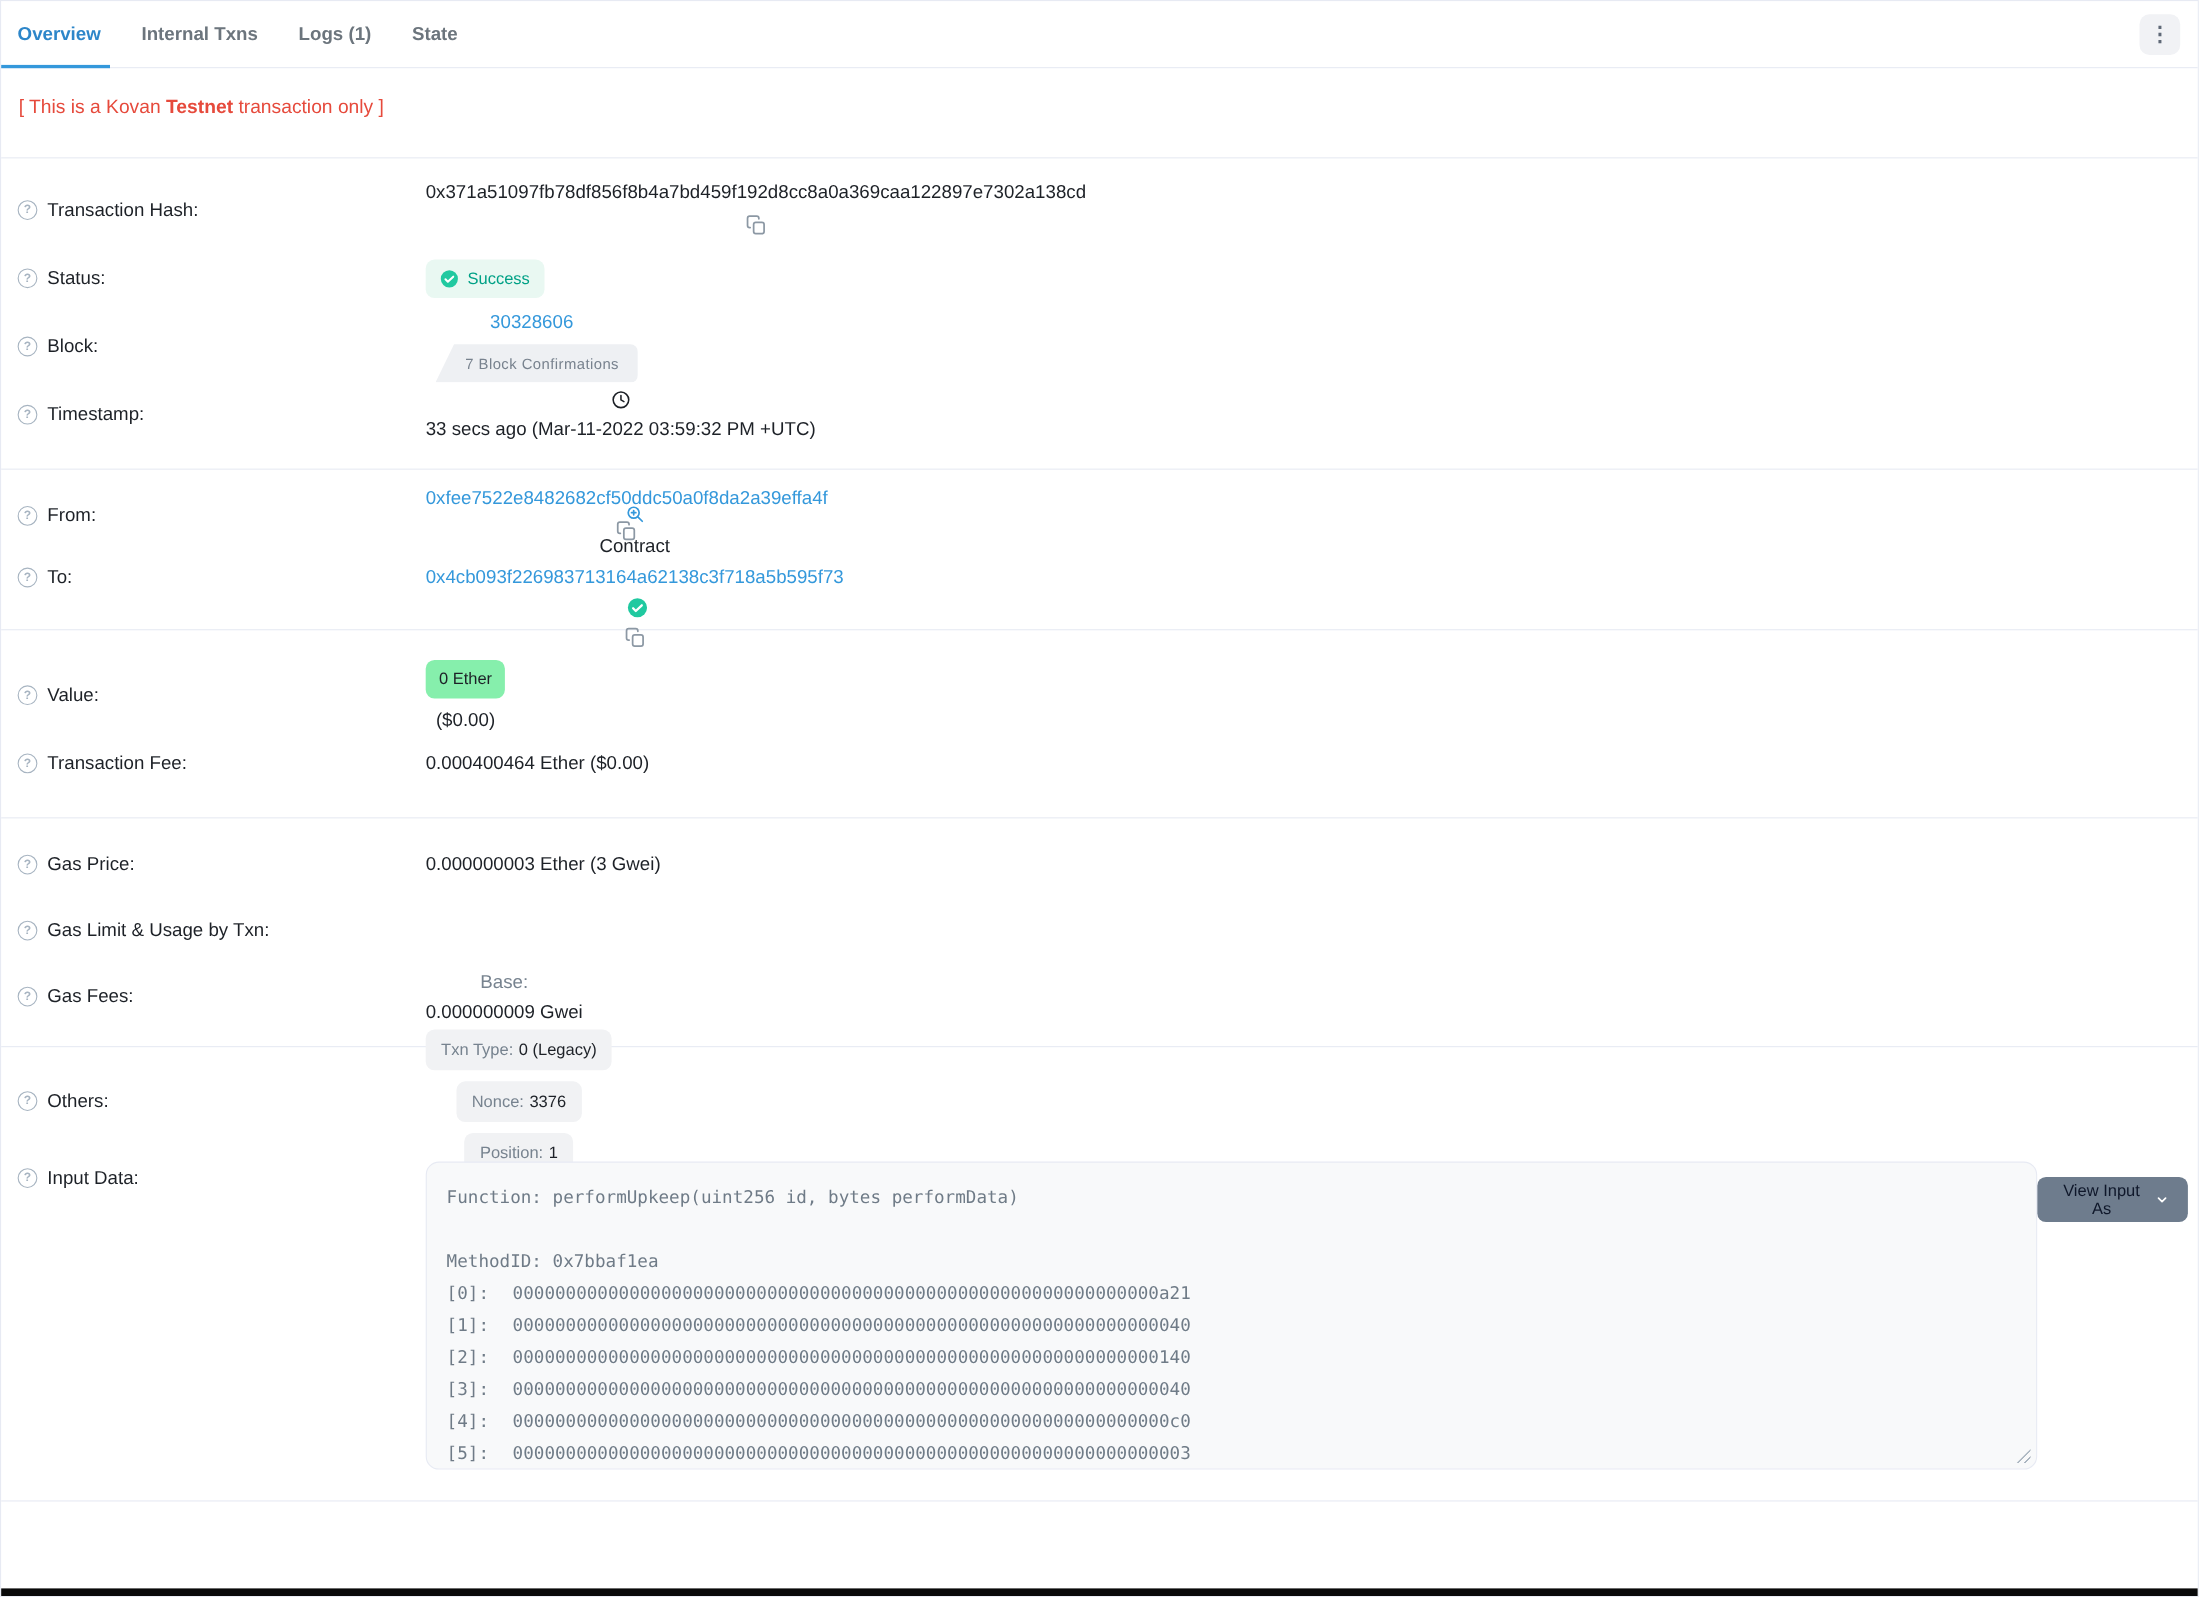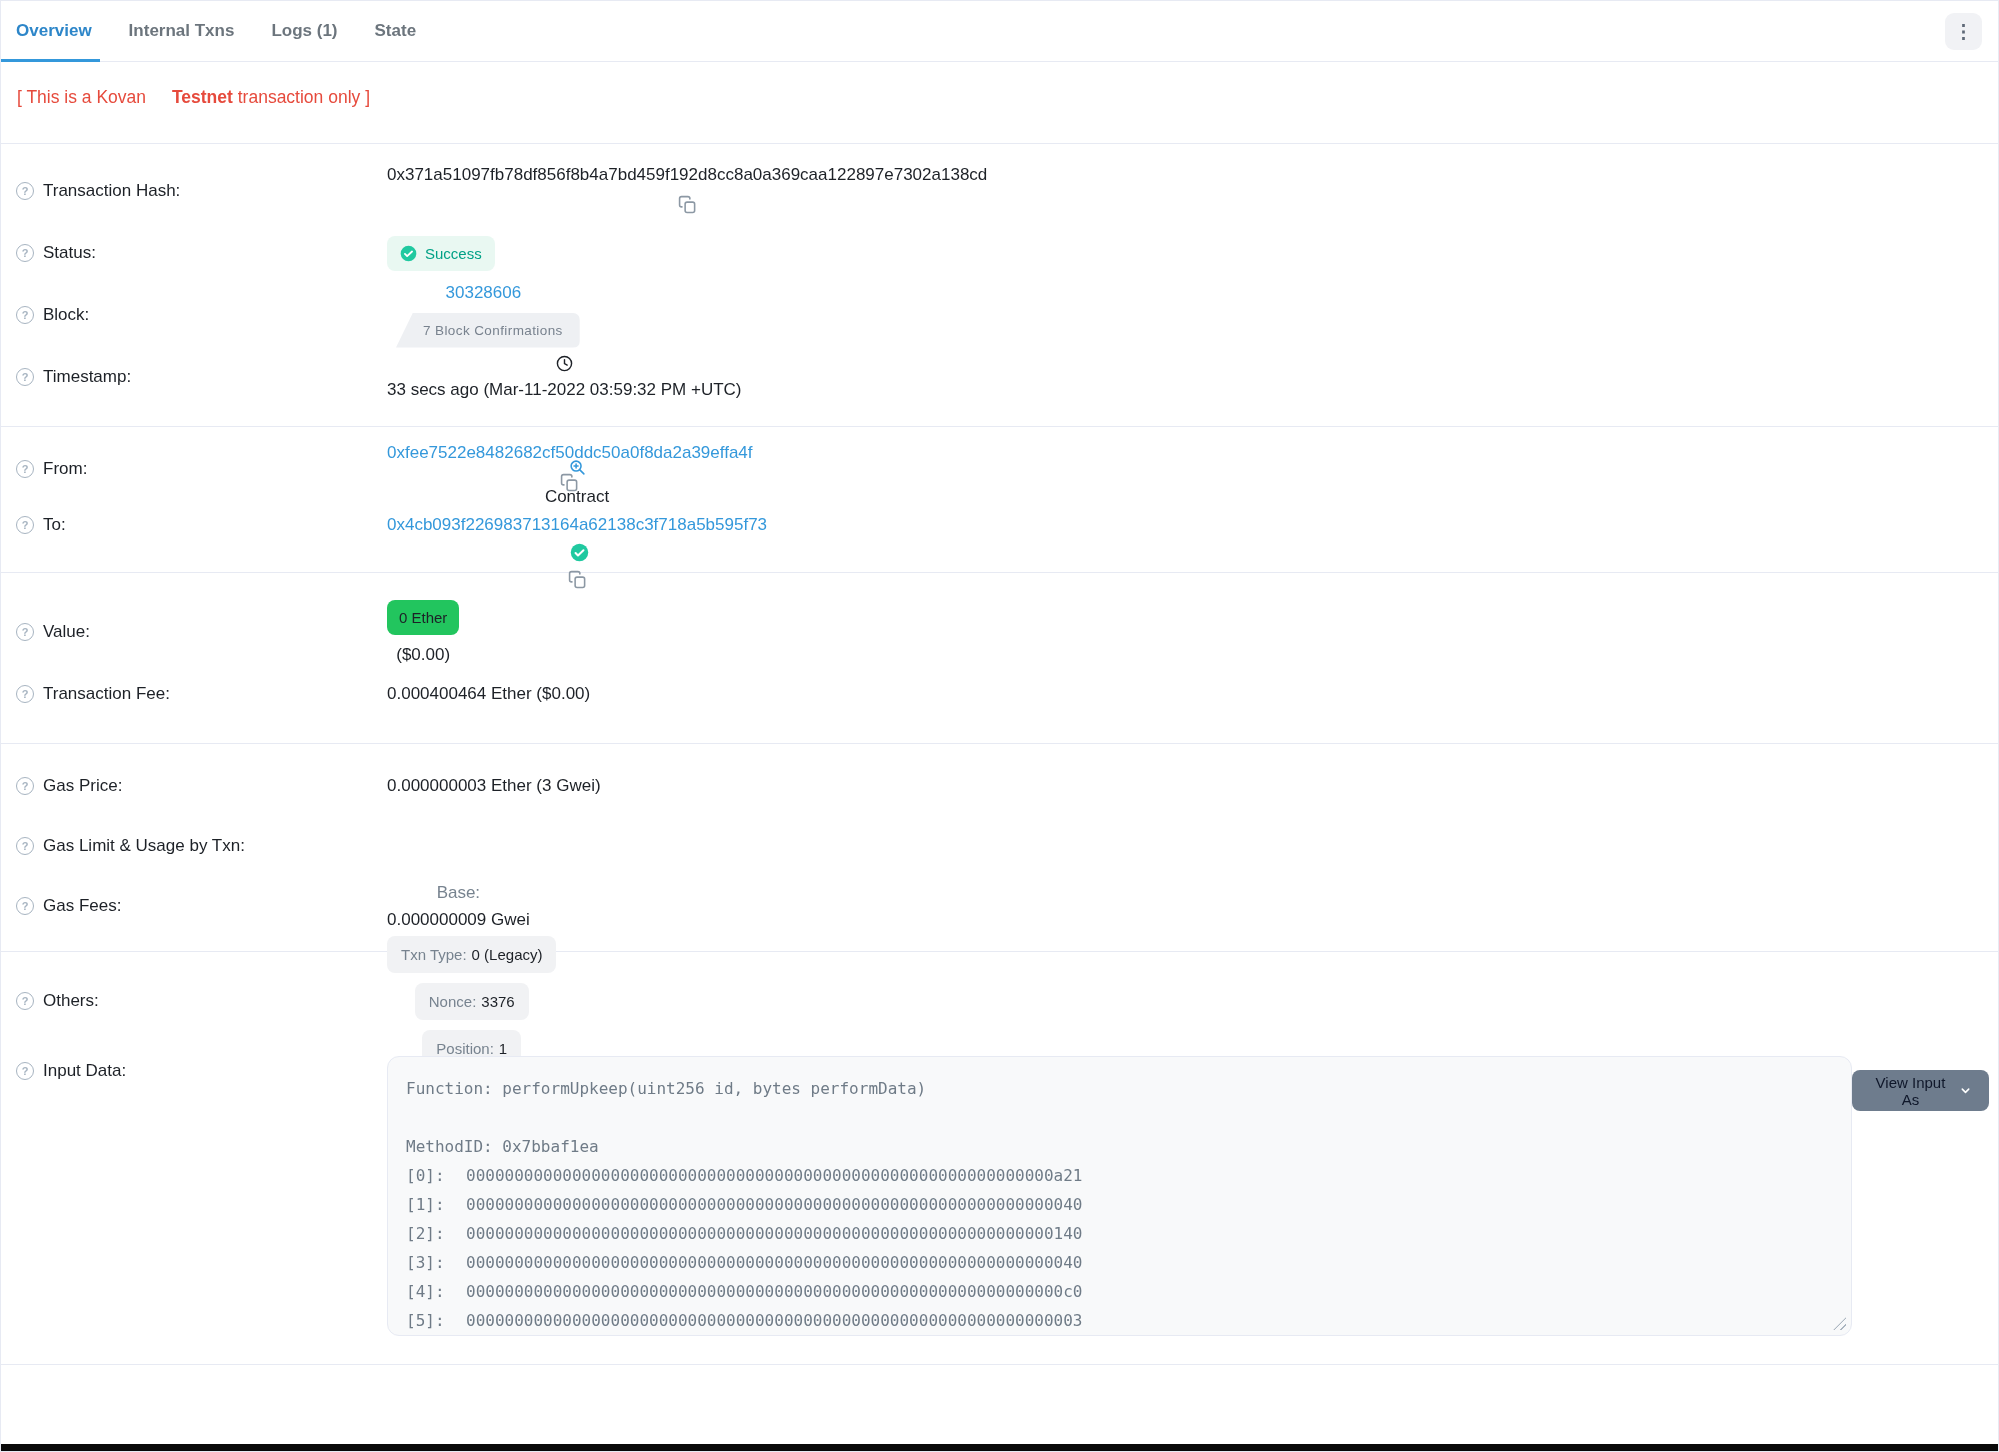--- a/index.html
+++ b/index.html
@@ -17,21 +17,21 @@
          margin-right:37px; font-weight:700; font-size:17px; color:#6c757d; cursor:pointer; }
   .tab.active { color:#2d86c9; }
   .tab.active::after { content:""; position:absolute; left:-15px; right:-8px; bottom:-1px;
                        height:3px; background:#3498db; }
   .kebab { width:37px; height:37px; border:none; border-radius:9px; background:#f1f2f5;
            color:#5f6977; font-size:19px; font-weight:700; line-height:1;
            display:flex; align-items:center; justify-content:center; cursor:pointer; }
   
   .notice { height:82px; padding:25px 0 0 16px; color:#e64a3c; font-size:17.5px;
             border-bottom:1px solid #e7eaf3; }
-  .notice b { font-weight:700;margin-left:21px; }
+  .notice b { font-weight:700; }
   
   .section { border-bottom:1px solid #e7eaf3; }
   .sa { padding:16px 0 18px 0; }
   .sb { padding:14px 0 19px 0; }
   .sc { padding:28px 0 18px 0; }
   .sd { padding:12px 0 15px 0; }
   .se { padding:18px 0 28px 0; }
   .row { display:flex; align-items:center; }
   .sa .row { height:62px; } .sb .row { height:56px; }
   .sc .row { height:62px; } .sd .row { height:60px; }
@@ -45,21 +45,21 @@
   .vcol { display:flex; align-items:center; gap:10px; font-size:17px; flex-wrap:nowrap;flex-direction:column; }
   a.link { color:#3498db; text-decoration:none; cursor:pointer; }
   .iconbtn { background:none; border:none; padding:0; cursor:pointer; display:inline-flex; align-items:center; }
   
   .success-badge { display:inline-flex; align-items:center; gap:8px; background:#e9f8f2;
                    color:#00a186; font-size:15px; padding:9px 13px; border-radius:8px; }
   .conf-badge { margin-left:9px; background:#eef0f3; color:#78828e; font-size:13.5px;
                 letter-spacing:.4px; font-weight:500; padding:10px 17px 10px 27px;
                 clip-path:polygon(17px 0,100% 0,100% 100%,0 100%);
                 border-radius:0 7px 7px 0; }
-  .value-badge { background:#22c55e; border-radius:8px; padding:9px 12px; font-size:15px; color:#1d2127; }
+  .value-badge { background:#86efac; border-radius:8px; padding:9px 12px; font-size:15px; color:#1d2127; }
   .pill { background:#f1f2f4; border-radius:8px; padding:10px 14px; font-size:15px; white-space:nowrap; }
   .pill .k { color:#77838f; }
   .pill .v { color:#1d2127; margin-left:5px; }
   .muted { color:#77838f; }
   .sep { color:#c8cfd8; margin:0 4px; }
   .redbox { display:inline-block; border:3px solid #f23b26; padding:10px 5px; margin:0 2px; }
   
   .inputwrap { display:flex; }
   .inputbox { position:relative; width:1572px; height:280px; background:#f8f9fa;
               border:1px solid #e7eaf3; border-radius:12px; padding:17px 20px 0 18px;

